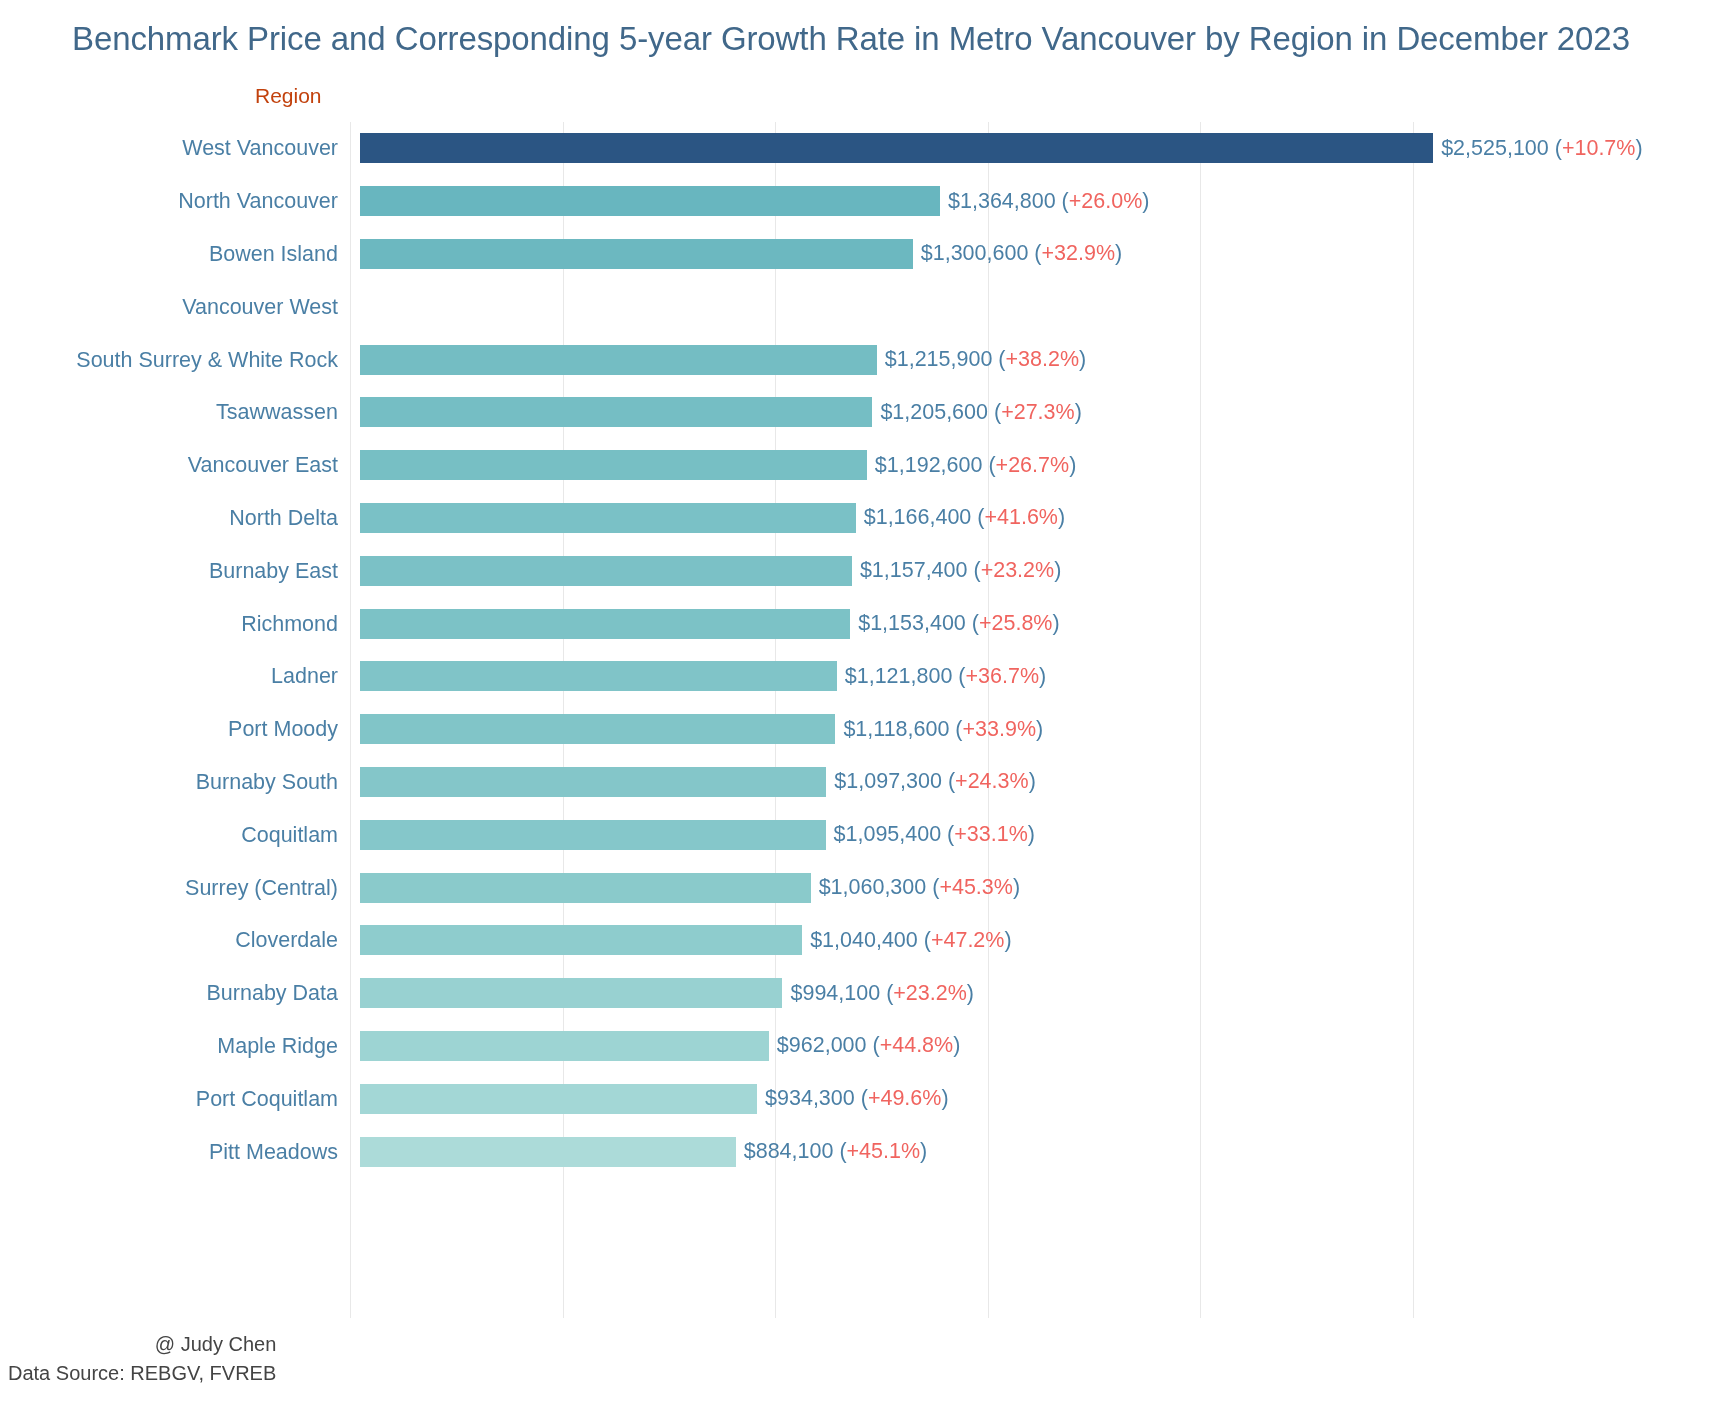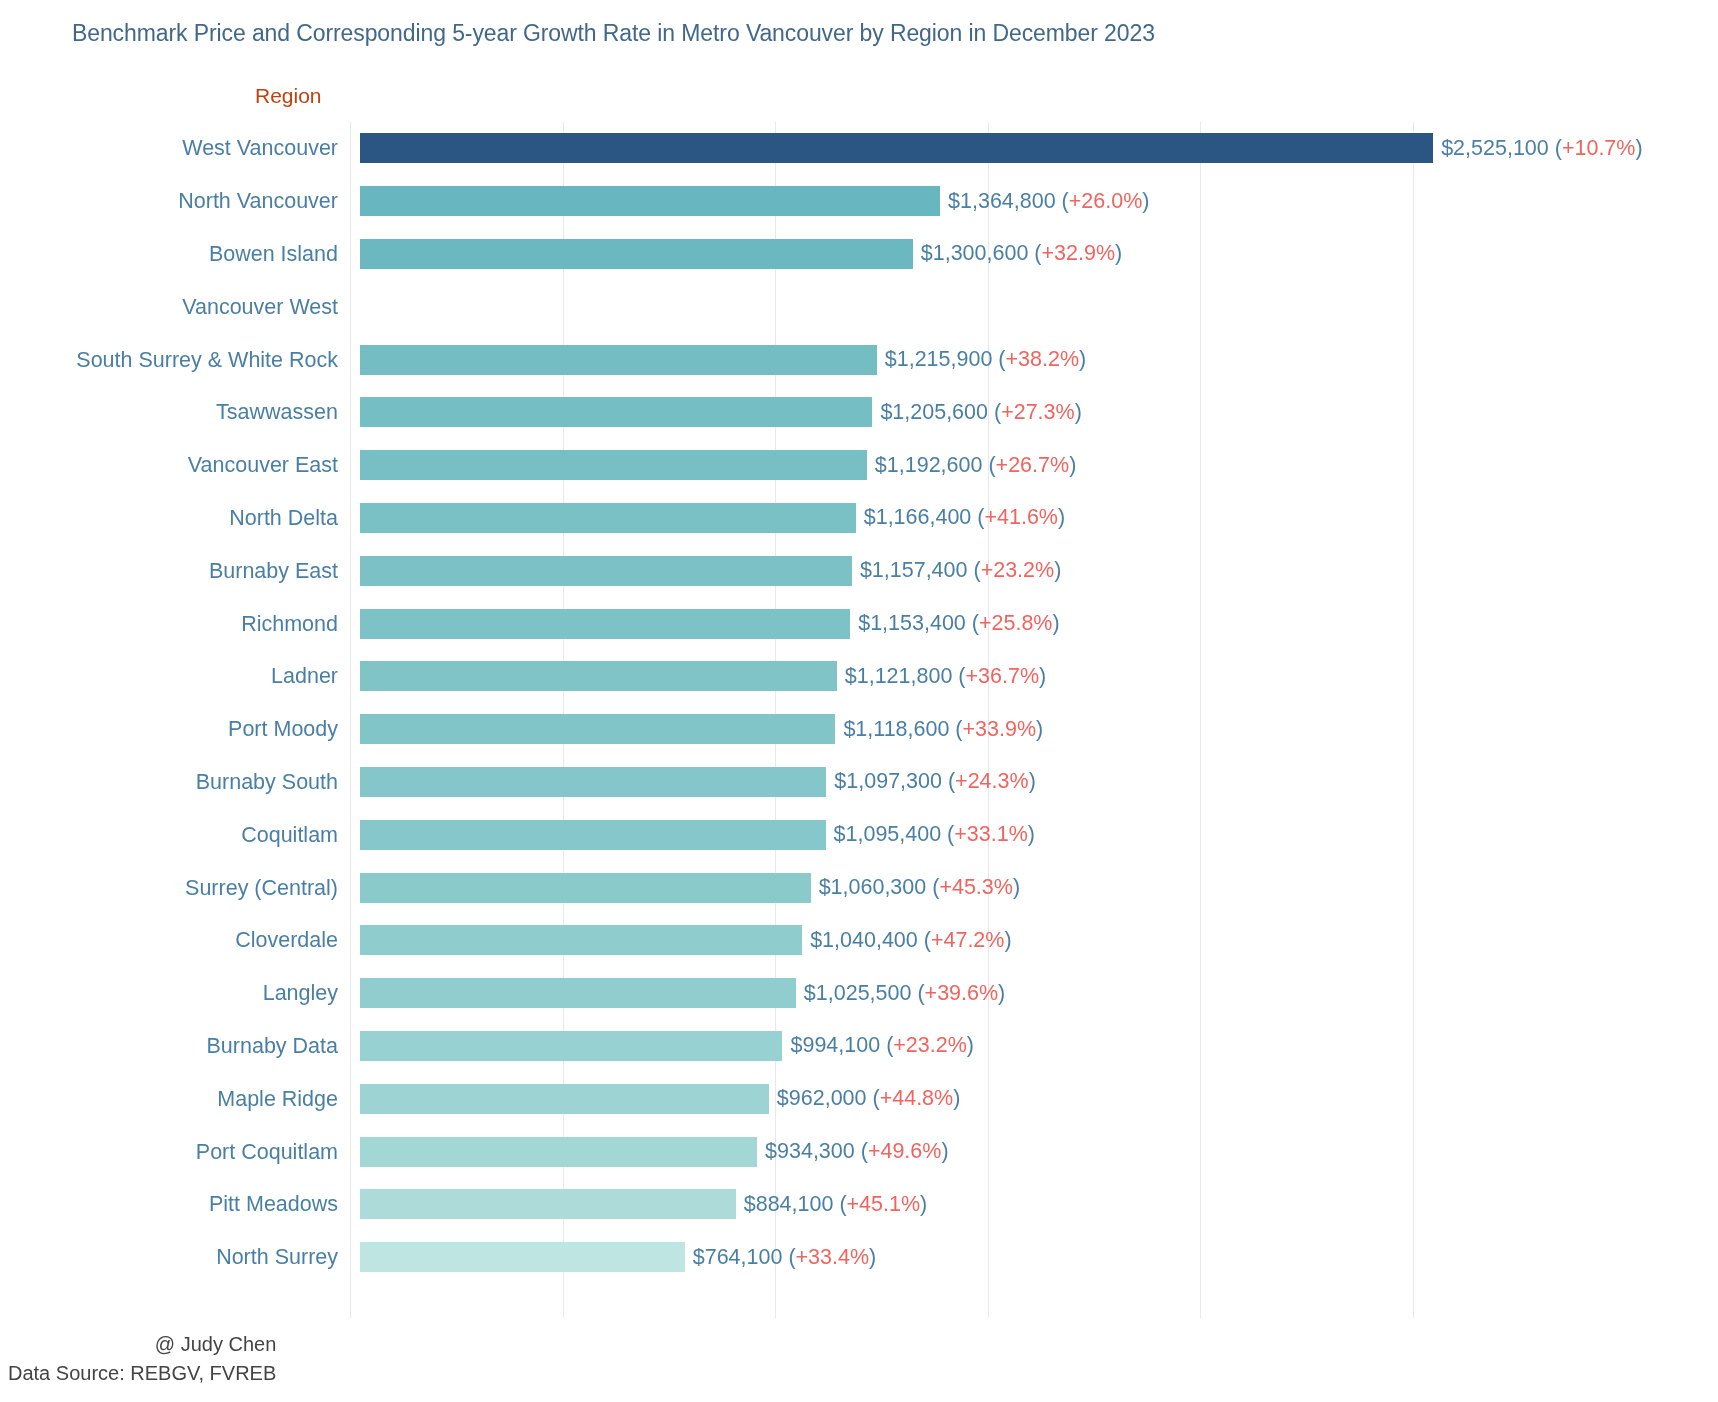--- a/index.html
+++ b/index.html
@@ -12,21 +12,21 @@
     height: 1402px;
     font-family: "Liberation Sans", sans-serif;
     color: #3a6a8a;
     position: relative;
     overflow: hidden;
   }
   .chart-title {
     position: absolute;
     left: 72px;
     top: 20px;
-    font-size: 23px;
+    font-size: 33px;
     color: #41688a;
     font-weight: 400;
     letter-spacing: -0.1px;
     white-space: nowrap;
   }
   .axis-label {
     position: absolute;
     left: 255px;
     top: 84px;
     font-size: 21px;
@@ -218,27 +218,20 @@
       </div>
     </div>
     <div class="row">
       <div class="row-label">Cloverdale</div>
       <div class="bar-wrap">
         <div class="bar" style="width: 442.17px; background: rgb(142, 204, 205);"></div>
         <div class="bar-text"><span>$1,040,400 (</span><span class="growth">+47.2%</span><span>)</span></div>
       </div>
     </div>
     <div class="row">
-      <div class="row-label">Langley</div>
-      <div class="bar-wrap">
-        <div class="bar" style="width: 435.837px; background: rgb(145, 205, 206);"></div>
-        <div class="bar-text"><span>$1,025,500 (</span><span class="growth">+39.6%</span><span>)</span></div>
-      </div>
-    </div>
-    <div class="row">
       <div class="row-label">Burnaby Data</div>
       <div class="bar-wrap">
         <div class="bar" style="width: 422.493px; background: rgb(152, 209, 209);"></div>
         <div class="bar-text"><span>$994,100 (</span><span class="growth">+23.2%</span><span>)</span></div>
       </div>
     </div>
     <div class="row">
       <div class="row-label">Maple Ridge</div>
       <div class="bar-wrap">
         <div class="bar" style="width: 408.85px; background: rgb(157, 212, 211);"></div>
@@ -250,27 +243,20 @@
       <div class="bar-wrap">
         <div class="bar" style="width: 397.077px; background: rgb(163, 215, 214);"></div>
         <div class="bar-text"><span>$934,300 (</span><span class="growth">+49.6%</span><span>)</span></div>
       </div>
     </div>
     <div class="row">
       <div class="row-label">Pitt Meadows</div>
       <div class="bar-wrap">
         <div class="bar" style="width: 375.742px; background: rgb(172, 219, 217);"></div>
         <div class="bar-text"><span>$884,100 (</span><span class="growth">+45.1%</span><span>)</span></div>
-      </div>
-    </div>
-    <div class="row">
-      <div class="row-label">North Surrey</div>
-      <div class="bar-wrap">
-        <div class="bar" style="width: 324.743px; background: rgb(190, 229, 225);"></div>
-        <div class="bar-text"><span>$764,100 (</span><span class="growth">+33.4%</span><span>)</span></div>
       </div>
     </div>
   </div>
 
 <div class="footer">
   <div>@ Judy Chen</div>
   <div>Data Source: REBGV, FVREB</div>
 </div>
 
 </body></html>

